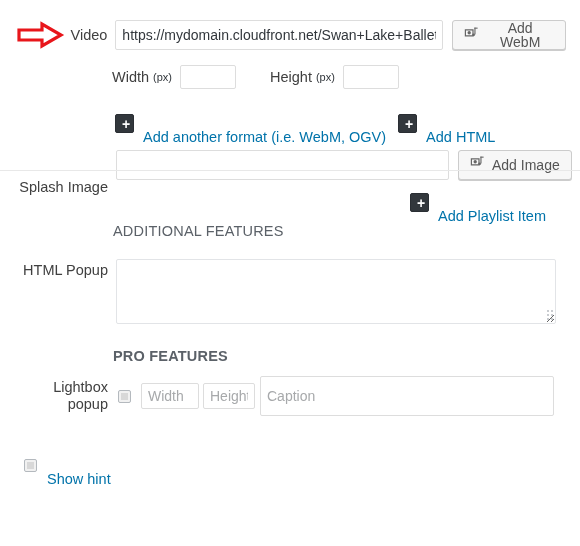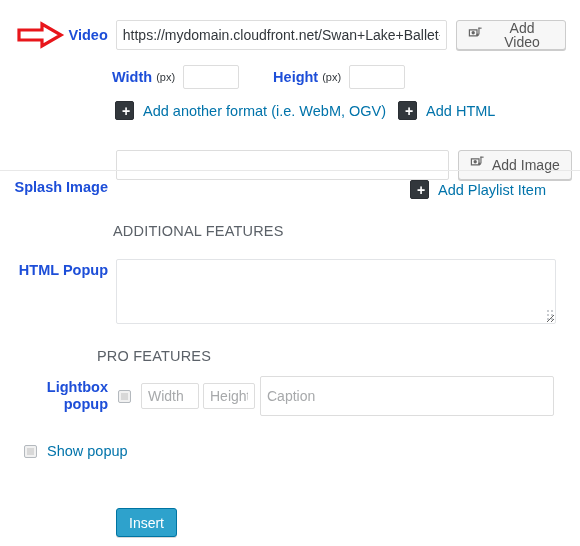--- a/index.html
+++ b/index.html
@@ -24,23 +24,23 @@
   }
 
   
   .row {
     position: absolute;
     display: flex;
     align-items: center;
   }
 
   .lbl {
-    font-weight: bold;
+    font-weight: normal;
     font-size: 14.5px;
-    color: #1d4ed8;
+    color: #404040;
     text-align: right;
     line-height: 1.15;
     white-space: pre-line;
   }
 
   .txt-input {
     box-sizing: border-box;
     border: 1px solid #ddd;
     background: #fff;
     border-radius: 2px;
@@ -88,20 +88,21 @@
     flex: 0 0 auto;
     font-family: "Liberation Sans", sans-serif;
   }
 
   .blue-link {
     color: #0073aa;
     font-size: 14.5px;
     text-decoration: none;
     cursor: pointer;
     white-space: nowrap;
+    margin-top: 28px;
   }
 
   .section-head {
     position: absolute;
     color: #5b6168;
     font-size: 14.5px;
     letter-spacing: 0.2px;
   }
 
   .divider {
@@ -198,21 +199,21 @@
     <button class="media-btn" style="margin-left:9px;">
       <span>
         <svg width="16" height="16" viewBox="0 0 20 20" fill="#666">
           <path d="M1 4h11v9H1V4zm1.5 1.5v6h8v-6h-8z"></path>
           <circle cx="6.5" cy="8.5" r="2.1"></circle>
           <rect x="13" y="2" width="1.4" height="8.6"></rect>
           <circle cx="12" cy="11" r="1.7"></circle>
           <rect x="13" y="2" width="4" height="1.4"></rect>
         </svg>
       </span>
-      <span class="mlabel">Add Video</span>
+      <span class="mlabel">Add WebM</span>
     </button>
   </div>
 
   <div class="row" style="left:112px; top:65px;">
     <span class="lbl" style="text-align:left;">Width</span>
     <span style="font-size:11px; color:#32373c; margin-left:4px;">(px)</span>
     <input class="txt-input" type="text" style="margin-left: 8px; width: 56px; height: 24px;" value="">
     <span class="lbl" style="text-align:left; margin-left:34px;">Height</span>
     <span style="font-size:11px; color:#32373c; margin-left:4px;">(px)</span>
     <input class="txt-input" type="text" style="margin-left: 8px; width: 56px; height: 24px;" value="">
@@ -259,31 +260,30 @@
         <i style="right:0px; top:0px;"></i>
         <i style="right:4px; top:0px;"></i>
         <i style="right:0px; top:4px;"></i>
         <i style="right:4px; top:4px;"></i>
         <i style="right:0px; top:8px;"></i>
         <i style="right:4px; top:8px;"></i>
       </div>
     </div>
   </div>
 
-  <div class="section-head" style="left:97px; top:348px;">PRO FEATURES</div>
+  <div class="section-head" style="left:113px; top:348px;font-weight:bold;">PRO FEATURES</div>
 
   <div class="row" style="left:14px; top:376px; width:560px;">
     <div class="lbl" style="width:94px;">Lightbox
 popup</div>
     <span class="cbx" style="margin-left:10px;"></span>
     <input class="txt-input" type="text" style="margin-left: 10px; width: 58px; height: 26px; color: rgb(138, 143, 148);" placeholder="Width">
     <input class="txt-input" type="text" style="margin-left: 4px; width: 52px; height: 26px; color: rgb(138, 143, 148);" placeholder="Height">
     <input class="txt-input" type="text" style="margin-left: 5px; width: 294px; height: 40px; color: rgb(138, 143, 148);" placeholder="Caption">
   </div>
 
   <div class="row" style="left:14px; top:443px;">
     <span class="cbx" style="margin-left:10px;"></span>
-    <a class="blue-link" style="margin-left:10px;">Show popup</a>
-  </div>
-
-  <button class="insert-btn" style="left:116px; top:508px;">Insert</button>
+    <a class="blue-link" style="margin-left:10px;">Show hint</a>
+  </div>
+
 
 </div>
 
 </body></html>

